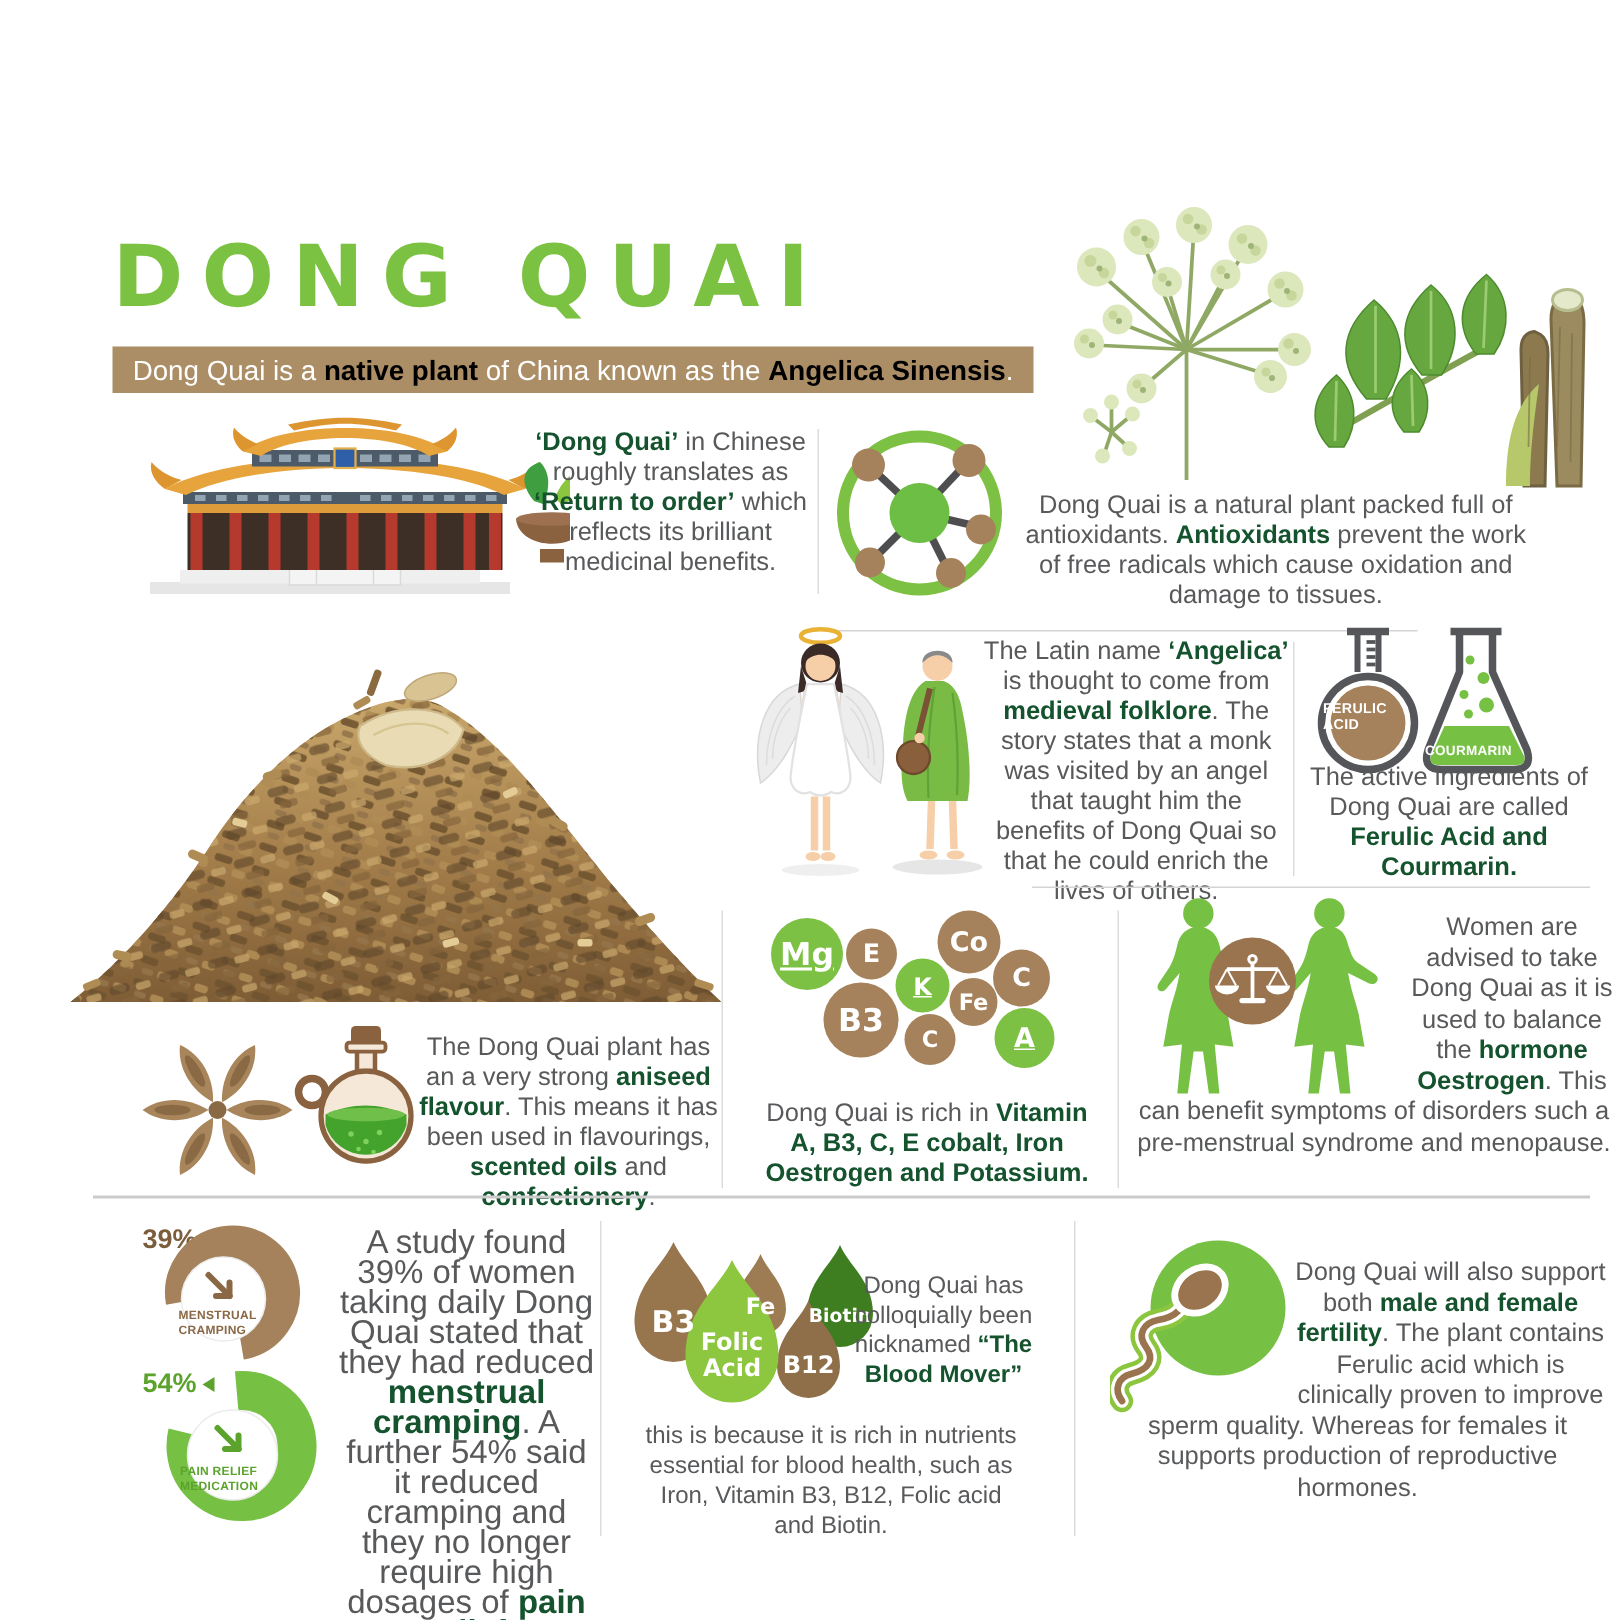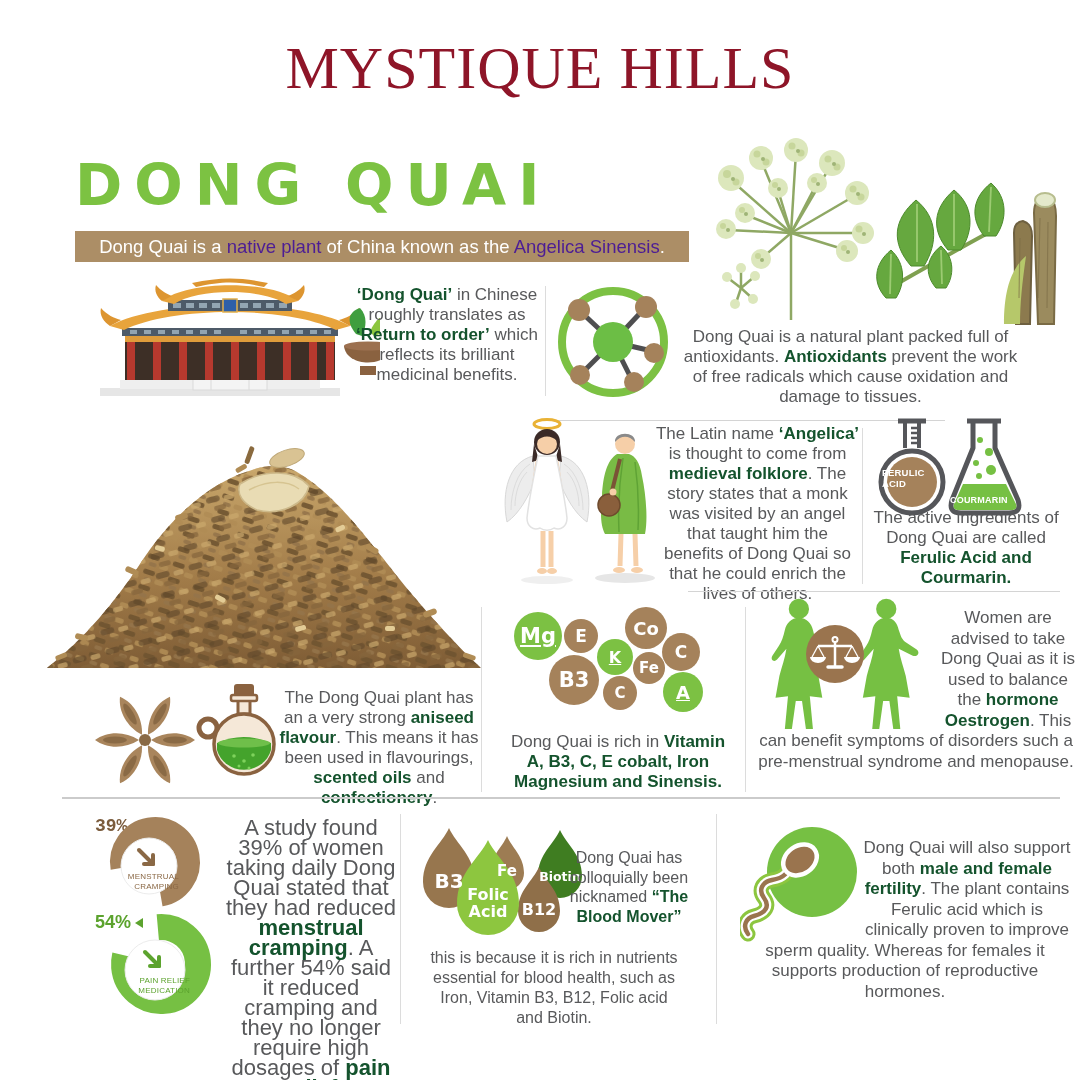--- a/index.html
+++ b/index.html
@@ -7,49 +7,48 @@
         font-family:"Liberation Sans",sans-serif;}
   .abs{position:absolute;}
   .brand{position:absolute;top:34px;left:0;width:1080px;text-align:center;
          font-family:"Liberation Serif",serif;font-size:60px;font-weight:400;
          color:#8E1528;letter-spacing:1px;white-space:nowrap;}
   .bigtitle{position:absolute;left:75px;top:152px;width:615px;
             font-size:57px;font-weight:800;color:#7CC242;letter-spacing:12px;white-space:nowrap;
             font-family:"DejaVu Sans","Liberation Sans",sans-serif;}
   .banner{position:absolute;left:75px;top:231px;width:614px;height:31px;background:#AC8E66;
           color:#fff;font-size:18.5px;line-height:31px;text-align:center;white-space:nowrap;}
-  .banner .b{font-weight:normal;color:#4c1d95;}
+  .banner .b{font-weight:bold;color:#000000;}
   .txt{position:absolute;color:#58595B;font-size:17px;line-height:20px;text-align:center;}
   .txt .b,.b{font-weight:bold;color:#14532d;}
   .vdiv{position:absolute;width:1px;background:#DCDCDC;}
   .hdiv{position:absolute;height:1px;background:#D4D4D4;}
   .hdiv.thick{height:2px;background:#CBCBCB;}
   .bub{position:absolute;border-radius:50%;color:#fff;font-weight:bold;
        display:flex;align-items:center;justify-content:center;
        font-family:"DejaVu Sans","Liberation Sans",sans-serif;}
   .bub.g{background:#7CC143;text-decoration:underline;}
   .bub.br{background:#A5825B;}
   .droplabel{position:absolute;color:#fff;font-weight:bold;text-align:center;
              font-family:"DejaVu Sans","Liberation Sans",sans-serif;}
   .flasklabel{position:absolute;color:#fff;font-weight:bold;text-align:left;letter-spacing:.2px;}
   .pct{position:absolute;font-weight:bold;font-size:18px;}
   .pct .tri{display:inline-block;width:0;height:0;border-top:5px solid transparent;
             border-bottom:5px solid transparent;border-right:8px solid currentColor;
             margin-left:4px;vertical-align:middle;}
-  .donutlabel{position:absolute;font-weight:normal;font-size:8px;line-height:9.5px;
-              text-align:right;letter-spacing:.2px;}
+  .donutlabel{position:absolute;font-weight:bold;font-size:8px;line-height:9.5px;
+              text-align:left;letter-spacing:.2px;}
   .floatbox{float:left;}
   .wraptxt{color:#58595B;font-size:17px;line-height:20.5px;text-align:center;}
 </style>
 </head>
 <body>
 
 <div id="page">
 
-  <div class="brand">MYSTIQUE HILLS</div>
 
   <div class="bigtitle">DONG QUAI</div>
 
   <div class="banner"><span>Dong Quai is a </span><span class="b">native plant</span><span> of China known as the </span><span class="b">Angelica Sinensis</span><span>.</span></div>
 
   <svg class="abs" style="left:686px;top:138px;" width="384" height="188" viewBox="0 0 384 188">
     <g stroke="#8FA864" stroke-width="2.5" fill="none">
       <path d="M105,182 L105,95"></path>
         <path d="M105,95 L45,42"></path>
         <path d="M105,95 L75,22"></path>
@@ -358,21 +357,21 @@
     <div class="bub g" style="left:9px;top:9px;width:48px;height:48px;font-size:21px;">Mg</div>
     <div class="bub br" style="left:59px;top:16px;width:34px;height:34px;font-size:17px;">E</div>
     <div class="bub br" style="left:120px;top:4px;width:42px;height:42px;font-size:18px;">Co</div>
     <div class="bub g" style="left:92px;top:36px;width:36px;height:36px;font-size:16px;">K</div>
     <div class="bub br" style="left:128px;top:49px;width:32px;height:32px;font-size:15px;">Fe</div>
     <div class="bub br" style="left:157px;top:30px;width:38px;height:38px;font-size:17px;">C</div>
     <div class="bub br" style="left:44px;top:52px;width:50px;height:50px;font-size:21px;">B3</div>
     <div class="bub br" style="left:98px;top:73px;width:34px;height:34px;font-size:15px;">C</div>
     <div class="bub g" style="left:158px;top:69px;width:40px;height:40px;font-size:18px;">A</div>
   </div>
-  <div class="txt" style="left:502px;top:732px;width:232px;"><span>Dong Quai is rich in </span><span class="b">Vitamin A, B3, C, E cobalt, Iron Magnesium and Sinensis.</span></div>
+  <div class="txt" style="left:502px;top:732px;width:232px;"><span>Dong Quai is rich in </span><span class="b">Vitamin A, B3, C, E cobalt, Iron Oestrogen and Potassium.</span></div>
 
   <div class="vdiv" style="left:481px;top:607px;height:185px;"></div>
   <div class="vdiv" style="left:745px;top:607px;height:185px;"></div>
 
   <svg class="abs" style="left:92px;top:682px;" width="190" height="112" viewBox="0 0 190 112">
     <g>
       <g transform="translate(53,58)">
         <g fill="#A9855C">
           <path transform="rotate(0)" d="M6,0 C20,-9 38,-9 50,0 C38,9 20,9 6,0 Z"></path>
           <path transform="rotate(60)" d="M6,0 C20,-9 38,-9 50,0 C38,9 20,9 6,0 Z"></path>
@@ -436,21 +435,21 @@
     <path d="M54,59 A8,6 0 0 0 70,59 Z" fill="#fff"></path>
     <path d="M88,59 A8,6 0 0 0 104,59 Z" fill="#fff"></path>
   </svg>
   <div class="abs" style="left:755px;top:608px;width:322px;">
     <div class="floatbox" style="width:184px;height:120px;"></div>
     <div class="wraptxt"><span>Women are advised to take Dong Quai as it is used to balance the </span><span class="b">hormone Oestrogen</span><span>. This can benefit symptoms of disorders such a pre-menstrual syndrome and menopause.</span></div>
   </div>
 
   <div class="hdiv thick" style="left:62px;top:797px;width:998px;"></div>
 
-  <div class="pct" style="left:95px;top:816px;color:#7B5C3D;font-family:Liberation Mono, monospace;"><span>39%</span><span class="tri"></span></div>
+  <div class="pct" style="left:95px;top:816px;color:#7B5C3D;"><span>39%</span><span class="tri"></span></div>
   <svg class="abs" style="left:105px;top:812px;" width="100" height="100" viewBox="0 0 100 100">
     <circle cx="50" cy="50" r="33" fill="none" stroke="#A5825B" stroke-width="24" stroke-dasharray="155.5 52" transform="rotate(170 50 50)"></circle>
     <circle cx="44" cy="54" r="28" fill="#fff" stroke="#ECECEC" stroke-width="1"></circle>
     <g stroke="#8A6845" stroke-width="4" stroke-linecap="round">
       <line x1="34" y1="38" x2="48" y2="52"></line>
         <line x1="48" y1="52" x2="48" y2="43"></line>
         <line x1="48" y1="52" x2="39" y2="52"></line>
     </g>
   </svg>
   <div class="donutlabel" style="left:119px;top:872px;width:60px;color:#8A6845;"><span>MENSTRUAL</span><br><span>CRAMPING</span></div>

